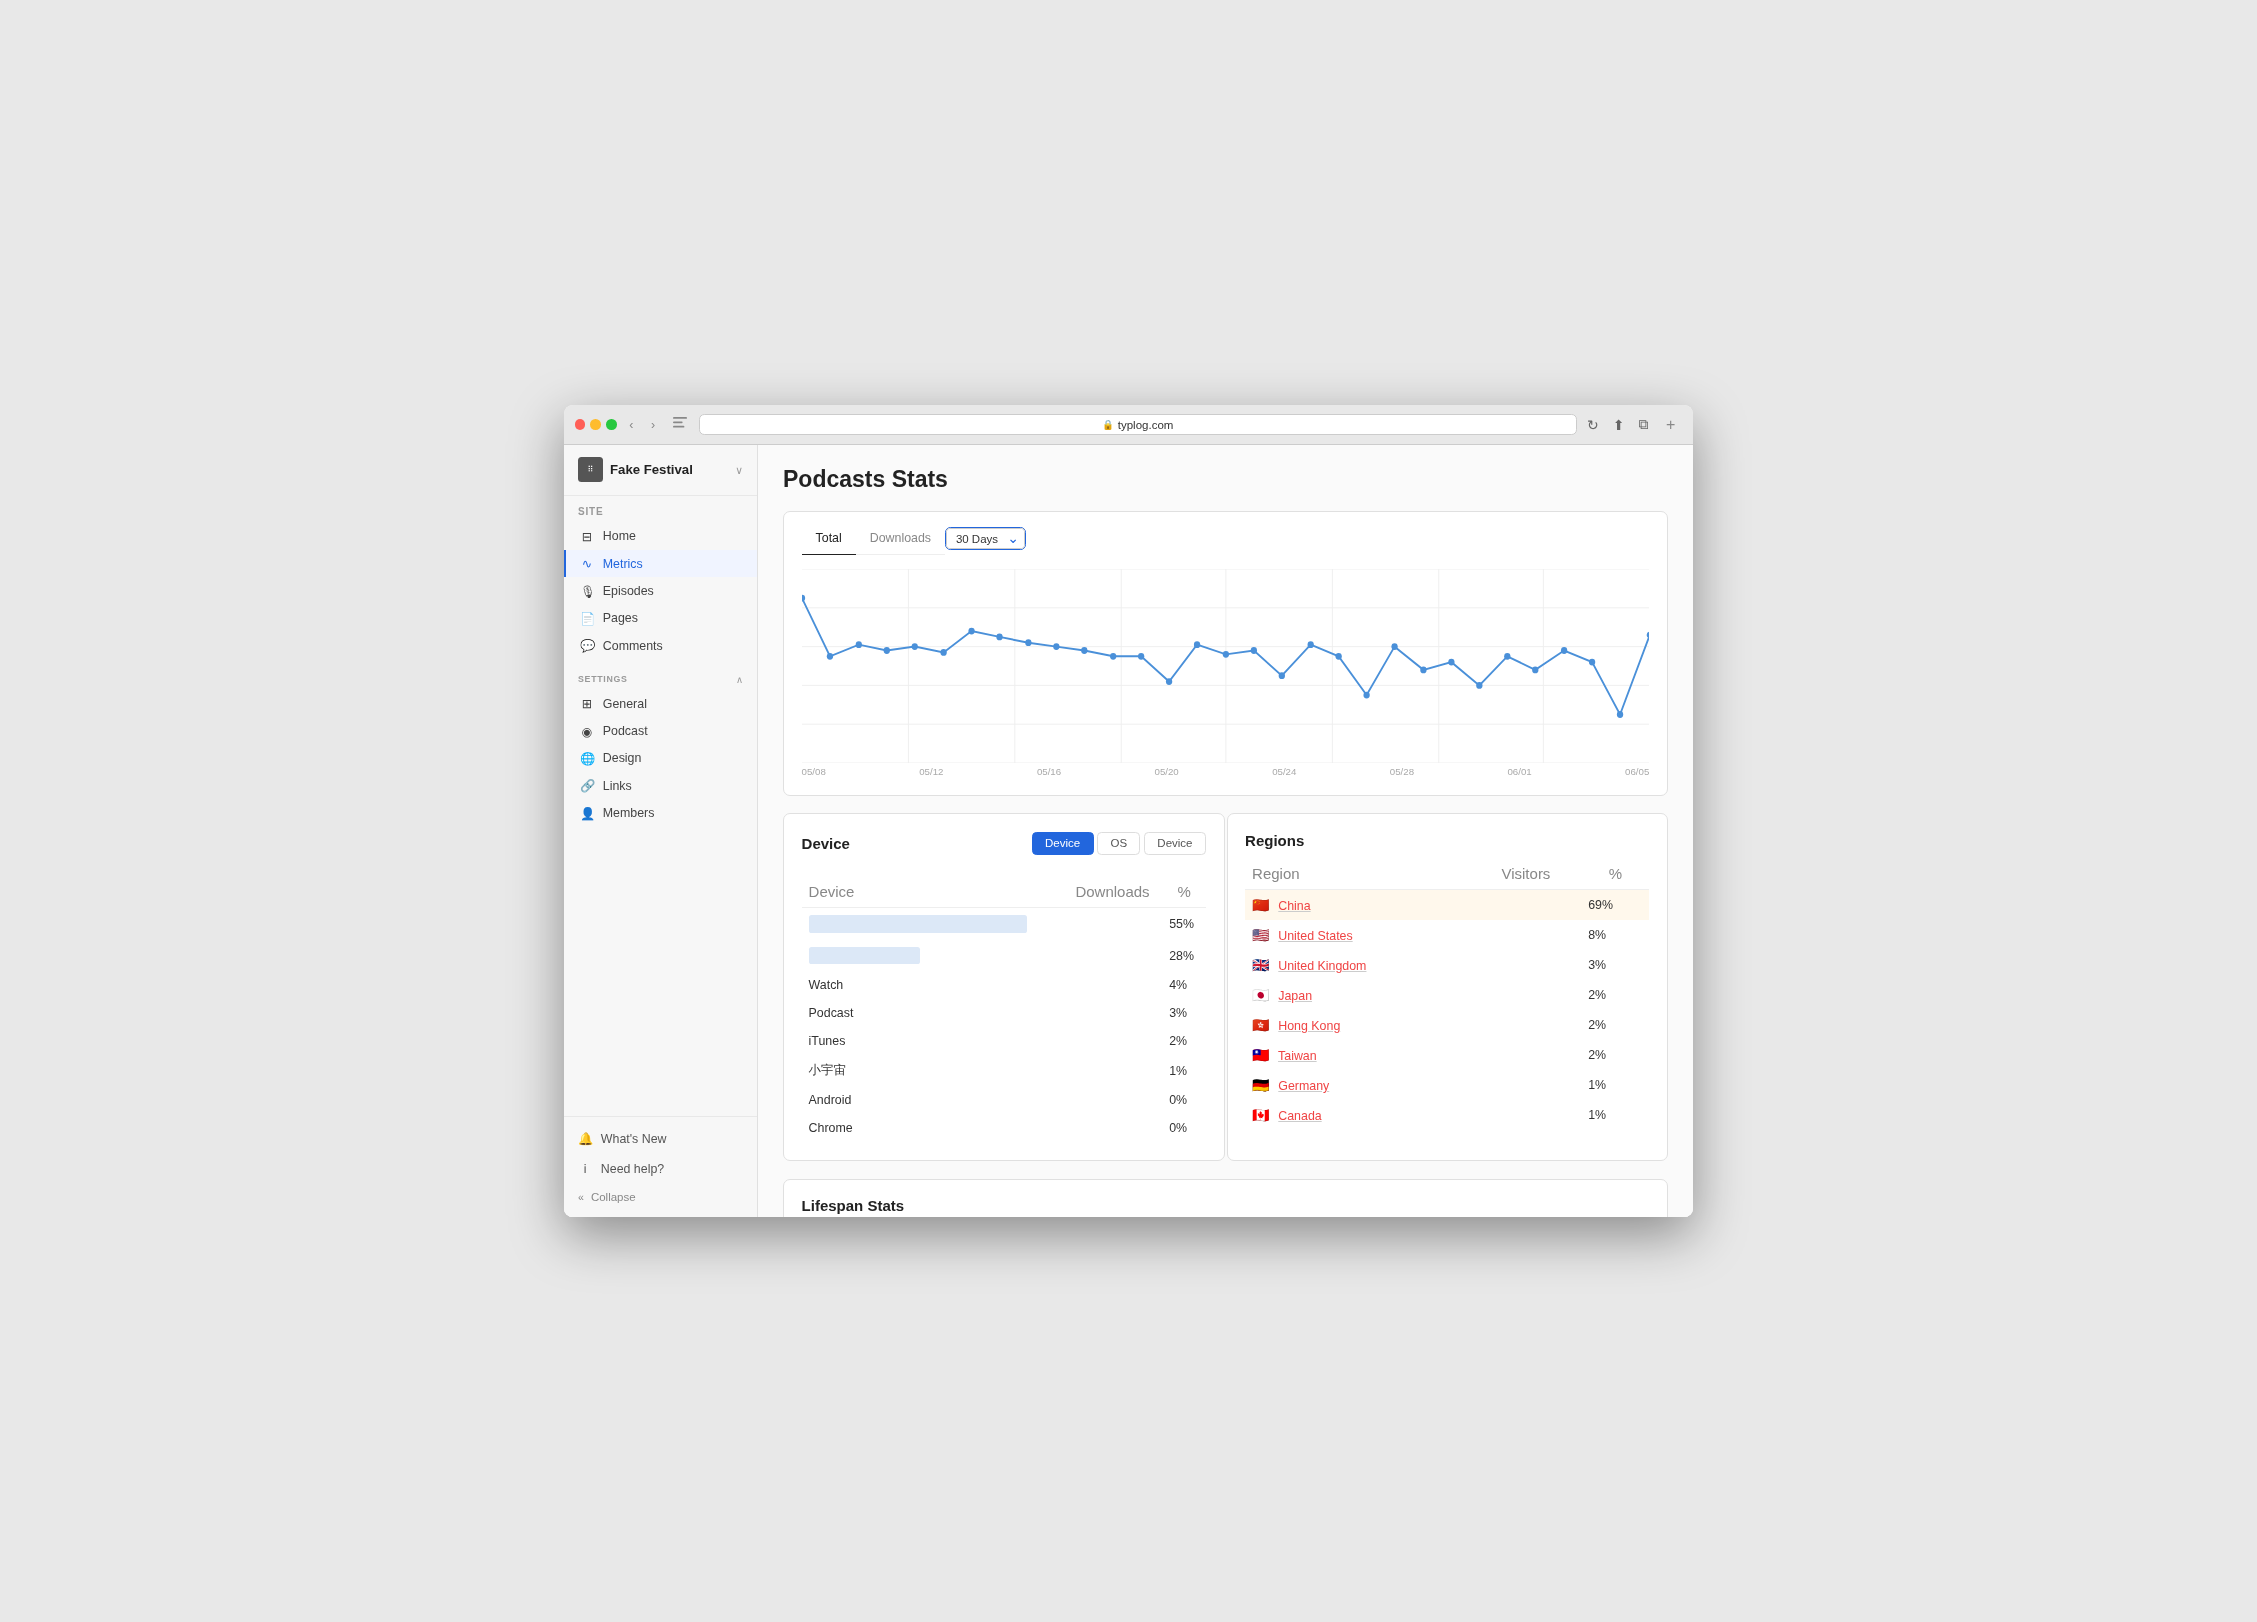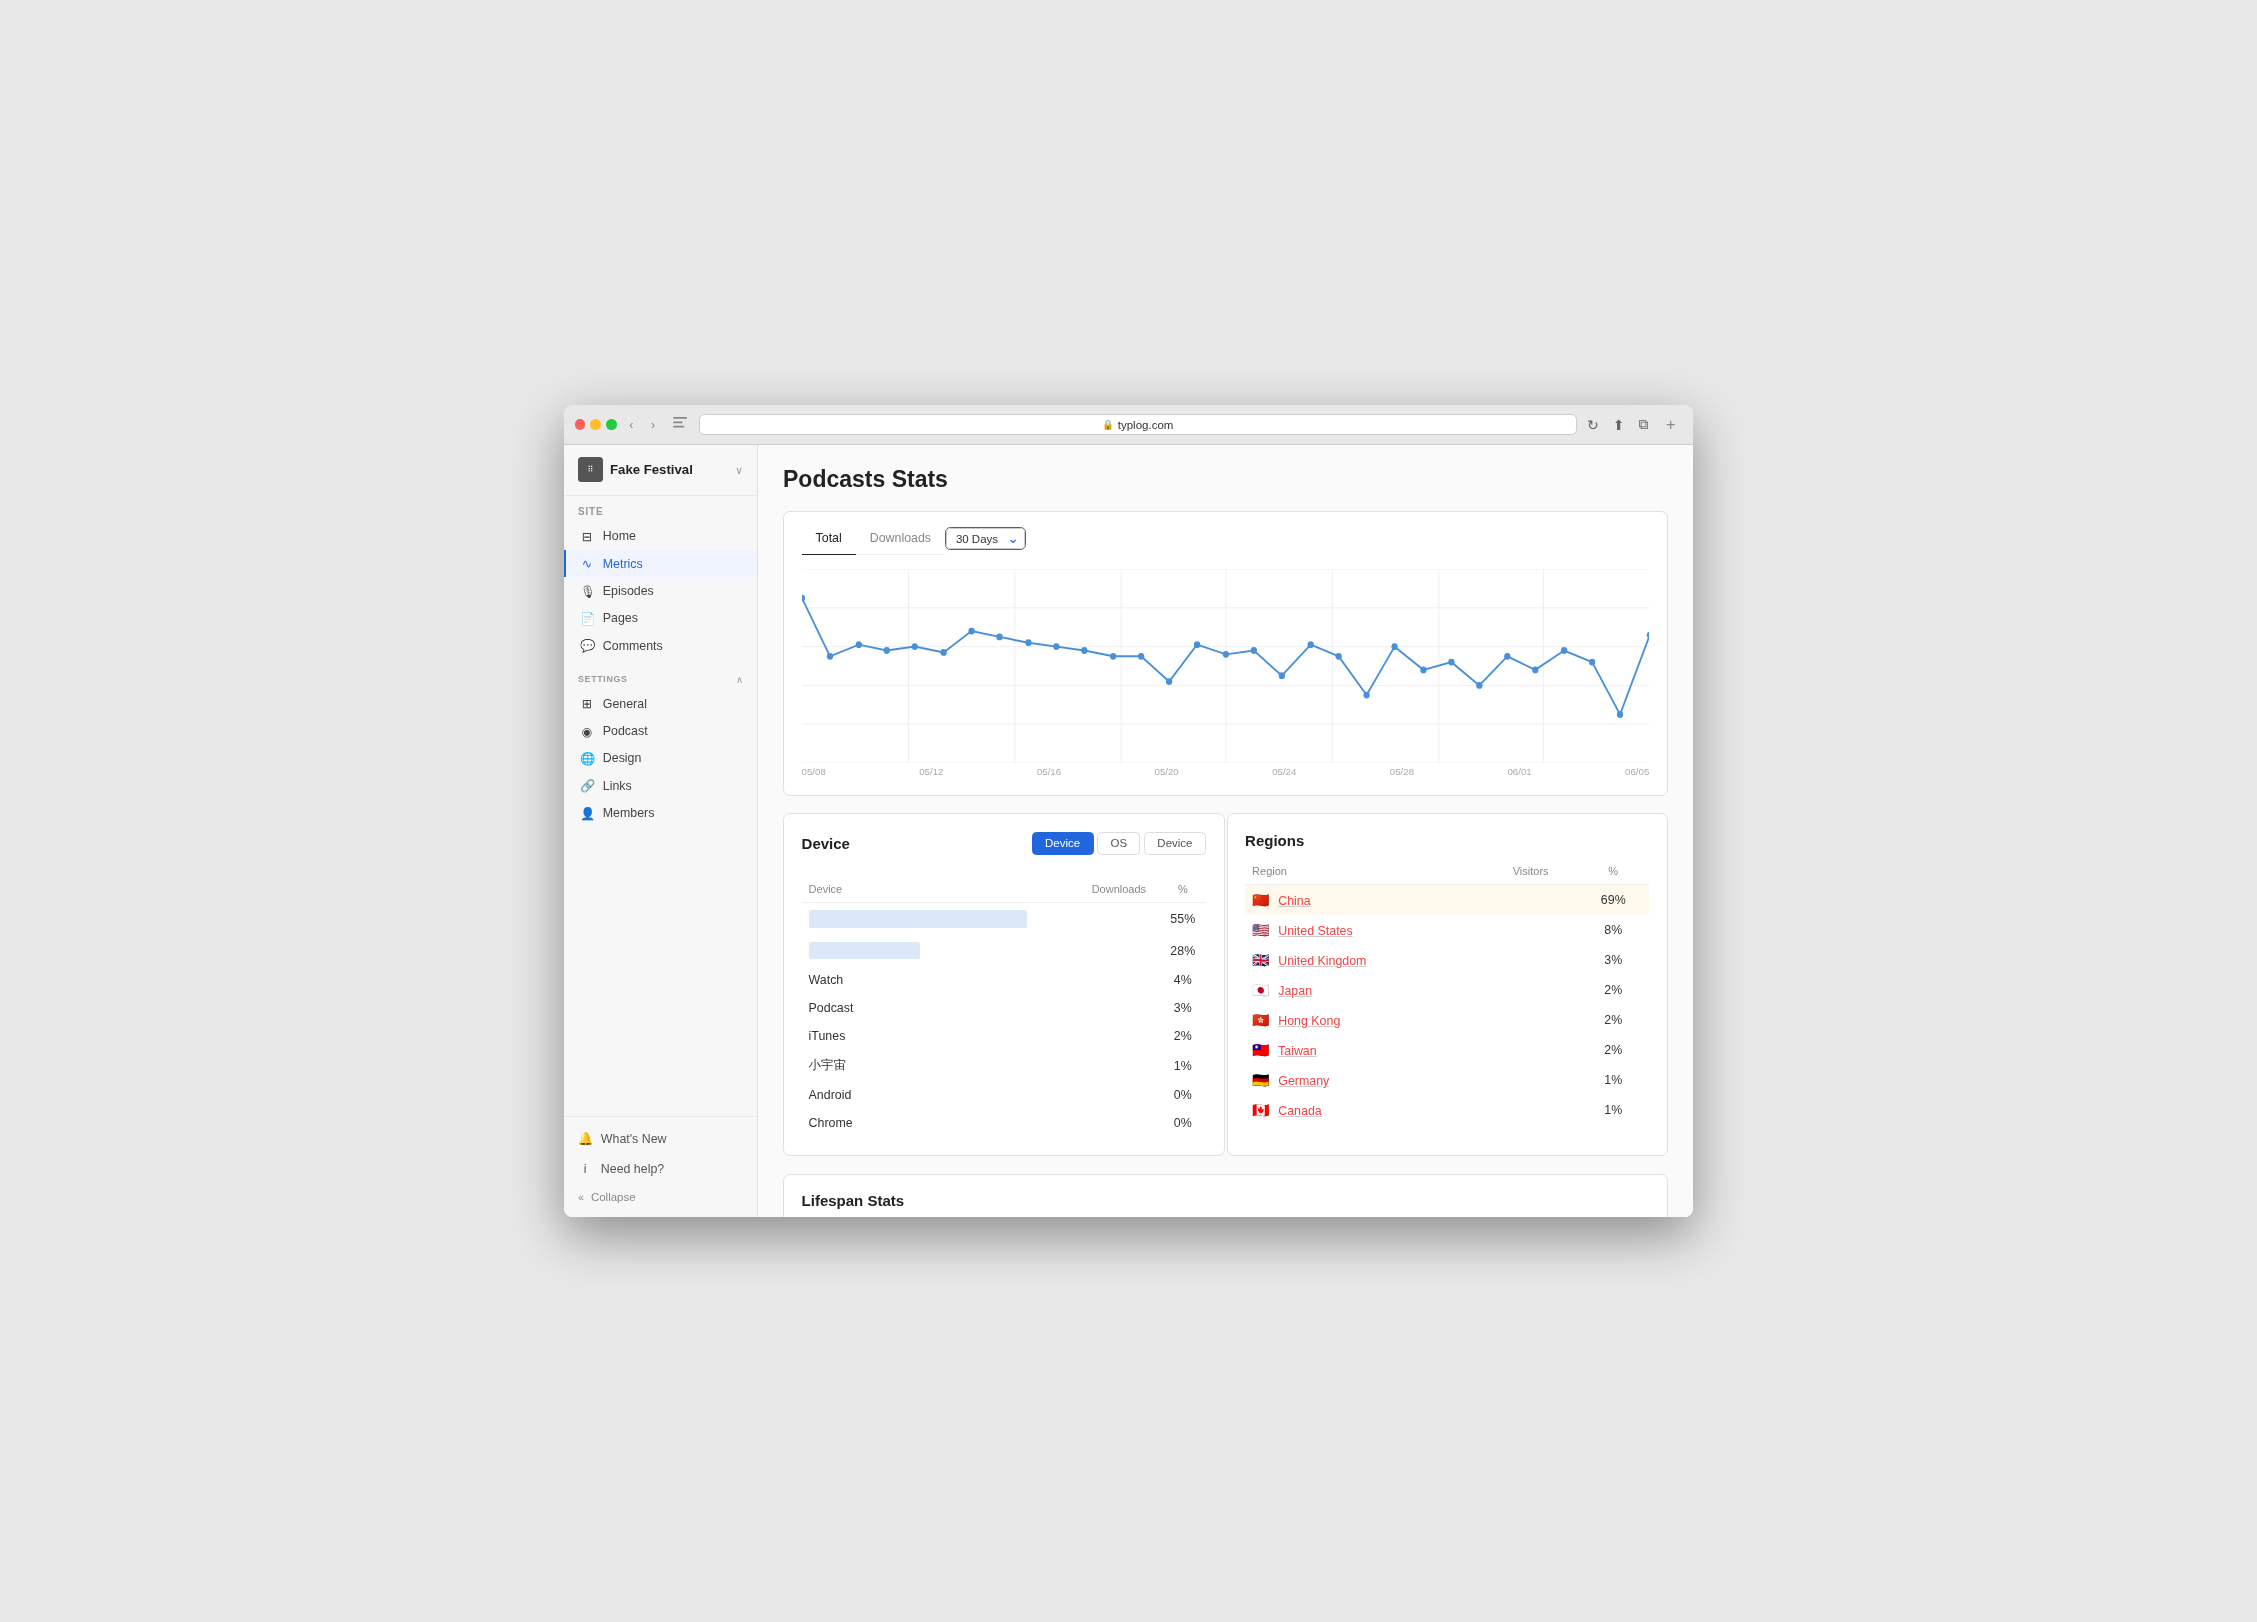--- a/index.html
+++ b/index.html
@@ -291,34 +291,34 @@
     }
     .filter-tab.active {
       background: #2266dd;
       color: white;
       border-color: #2266dd;
     }
 
     .data-table { width: 100%; border-collapse: collapse; }
     .data-table th {
       text-align: left;
-      font-size: 11px;
+      font-size: 15px;
       color: #888;
       font-weight: 500;
       padding: 3.5px 7px 7px;
       border-bottom: 0.9px solid #eee;
     }
     .data-table th.right { text-align: center; }
     .data-table td {
       padding: 7px 7px;
       font-size: 12.4px;
       color: #333;
       vertical-align: middle;
     }
-    .data-table td.right { text-align: center; }
+    .data-table td.right { text-align: left; }
     .bar-bg {
       height: 17.6px;
       background: #dce8f7;
       border-radius: 2.6px;
     }
 
     .region-row-highlighted { background: #fff8ec; }
 
     .flag { font-size: 14px; margin-right: 5.3px; }
     .region-link { color: #ef4444; text-decoration: underline; text-decoration-color: #ccc; cursor: pointer; }

